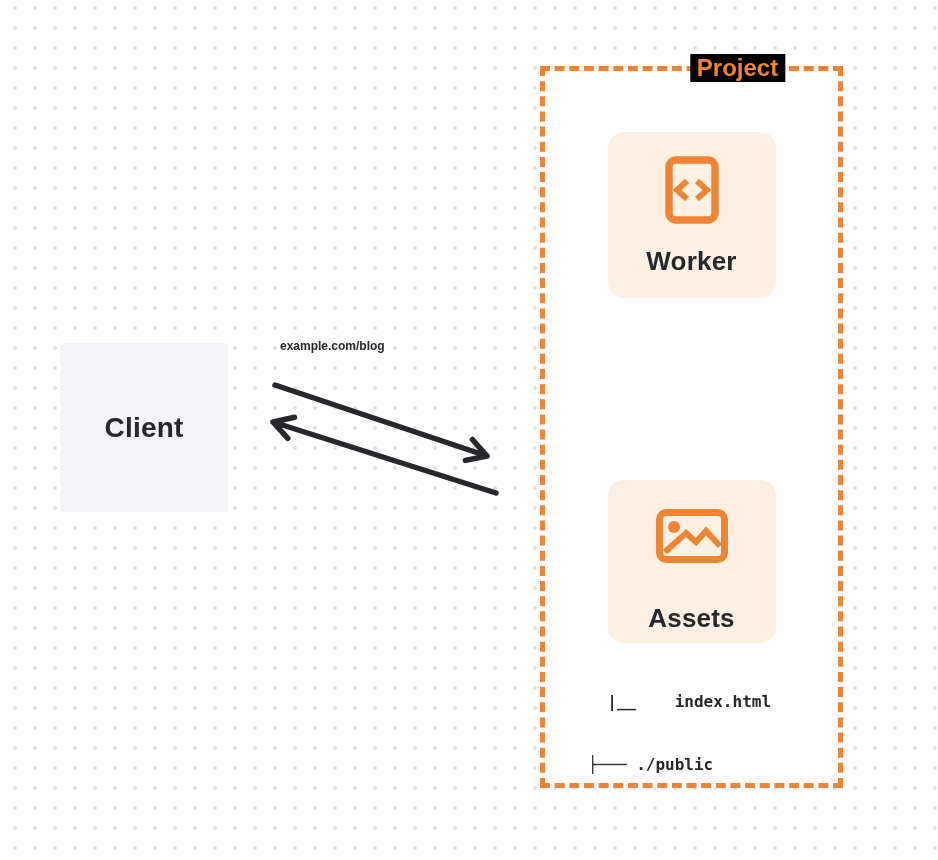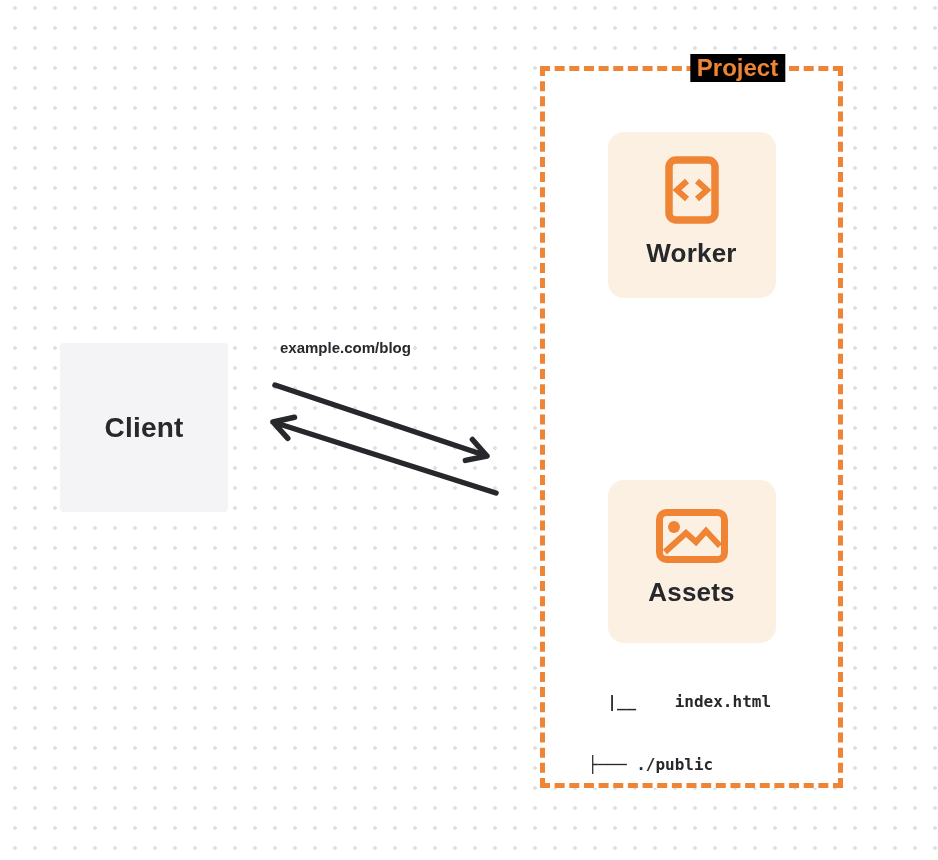--- a/index.html
+++ b/index.html
@@ -33,21 +33,21 @@
     display: flex; align-items: center; justify-content: center;
   }
   .client-box .node-label {
     font-size: 28px; font-weight: 700; letter-spacing: 0.2px;
   }
 
   
   .request-label {
     position: absolute;
     left: 280px; top: 339px;
-    font-size: 15px; font-weight: 700;
+    font-size: 12px; font-weight: 700;
     white-space: nowrap;
   }
 
   
   .arrows-svg { position: absolute; left: 255px; top: 368px; }
 
   
   .project-box {
     position: absolute;
     left: 540px; top: 66px;
@@ -76,23 +76,23 @@
     background: var(--card-bg);
     border-radius: 16px;
     display: flex; flex-direction: column; align-items: center;
   }
   .card.worker { top: 61px;  height: 166px; }
   .card.assets { top: 409px; height: 163px; }
   .card .node-label {
     font-size: 26px; font-weight: 700; letter-spacing: 0.2px;
   }
   .card.worker .icon-wrap { margin-top: 24px; height: 68px; }
-  .card.worker .node-label { margin-top: 14px; }
+  .card.worker .node-label { margin-top: 22px; }
   .card.assets .icon-wrap { margin-top: 29px; height: 54px; }
-  .card.assets .node-label { margin-top: 14px; }
+  .card.assets .node-label { margin-top: 40px; }
   .icon-wrap { display: flex; align-items: center; justify-content: center; }
 
   
   .filetree {
     position: absolute;
     left: 43px; top: 578px;
     font-family: "DejaVu Sans Mono", monospace;
     font-size: 16px; font-weight: 700;
     line-height: 21px;
     white-space: pre;

